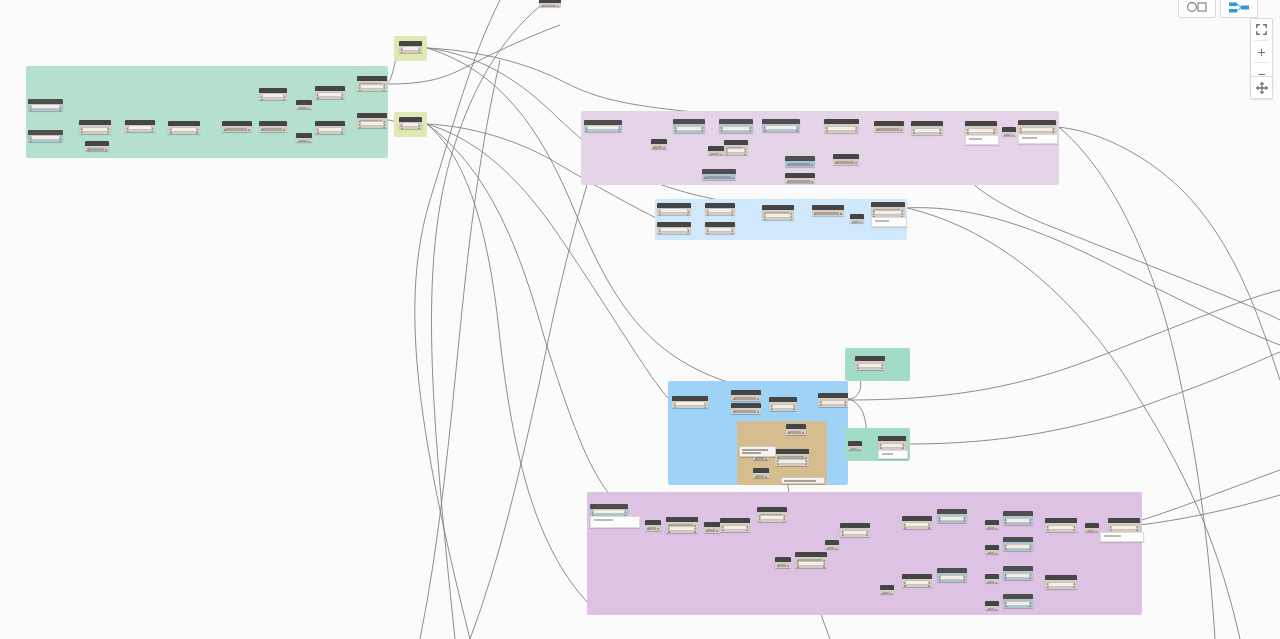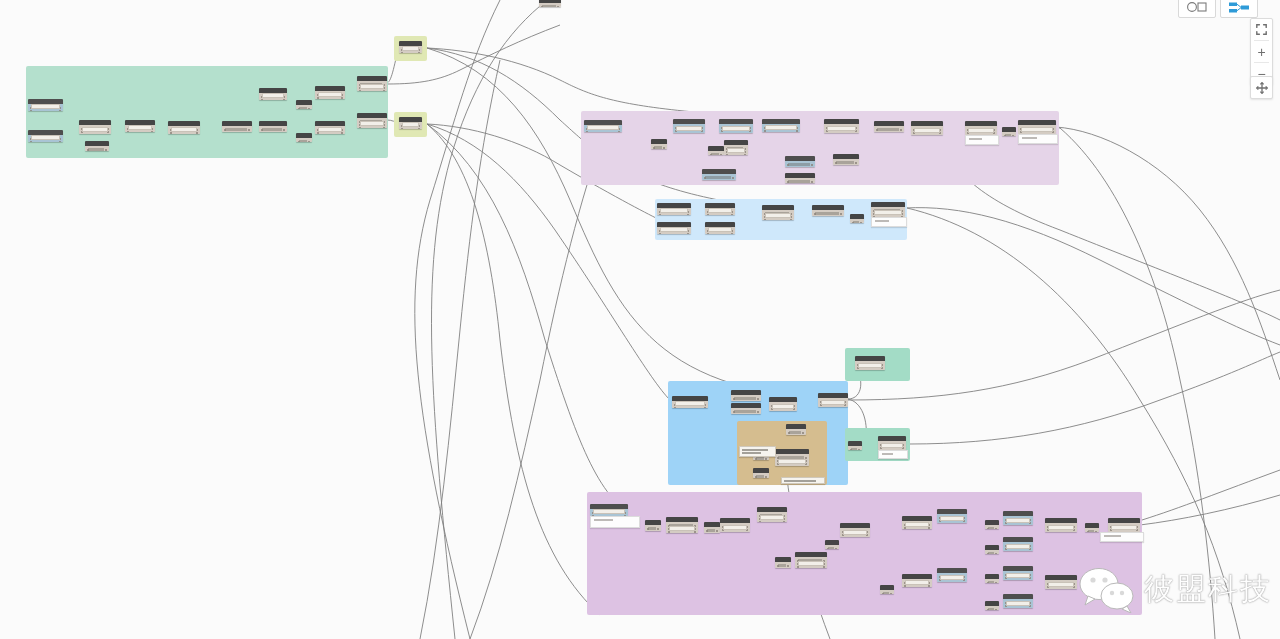--- a/index.html
+++ b/index.html
@@ -1080,30 +1080,13 @@
     <div class="zb">−</div>
   </div>
   <div class="panbtn">
     <svg width="12" height="12" viewBox="0 0 12 12">
       <path d="M6,0.6 V11.4 M0.6,6 H11.4" stroke="#6f6f6f" stroke-width="1.3"></path>
       <path d="M6,0.6 L4.4,2.4 M6,0.6 L7.6,2.4 M6,11.4 L4.4,9.6 M6,11.4 L7.6,9.6
                M0.6,6 L2.4,4.4 M0.6,6 L2.4,7.6 M11.4,6 L9.6,4.4 M11.4,6 L9.6,7.6" stroke="#6f6f6f" stroke-width="1.3" fill="none"></path>
     </svg>
   </div>
 
-  <div class="watermark">
-    <svg width="62" height="48" viewBox="0 0 62 48">
-      <g fill="#ffffff" stroke="#b9b9b9" stroke-width="1">
-        <ellipse cx="23" cy="19" rx="19" ry="15.5"></ellipse>
-        <path d="M12,31 L9,40 L19,34 Z"></path>
-        <ellipse cx="41" cy="31" rx="16" ry="13"></ellipse>
-        <path d="M51,41 L55,48 L46,44 Z"></path>
-      </g>
-      <g fill="#d9d9d9">
-        <circle cx="17" cy="15" r="2.6"></circle>
-        <circle cx="29" cy="15" r="2.6"></circle>
-        <circle cx="36" cy="28" r="2.2"></circle>
-        <circle cx="46" cy="28" r="2.2"></circle>
-      </g>
-    </svg>
-    <div class="wm-text">彼盟科技</div>
-  </div>
 </div>
 
 </body></html>

